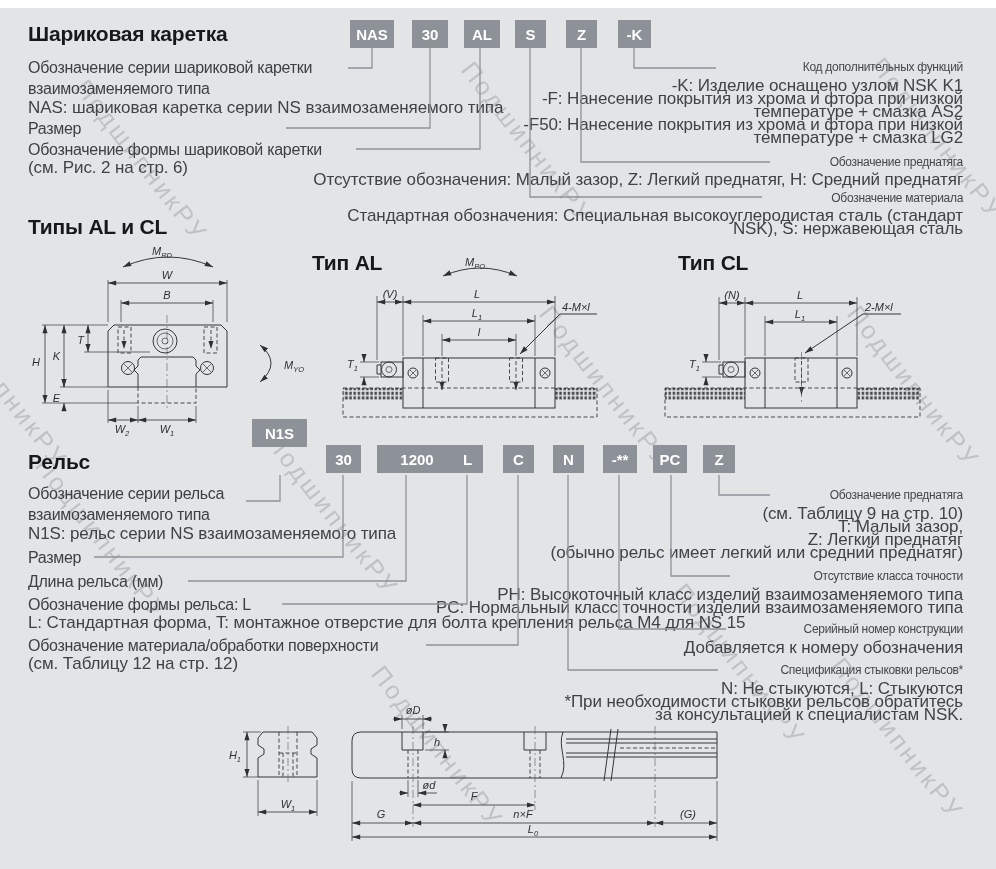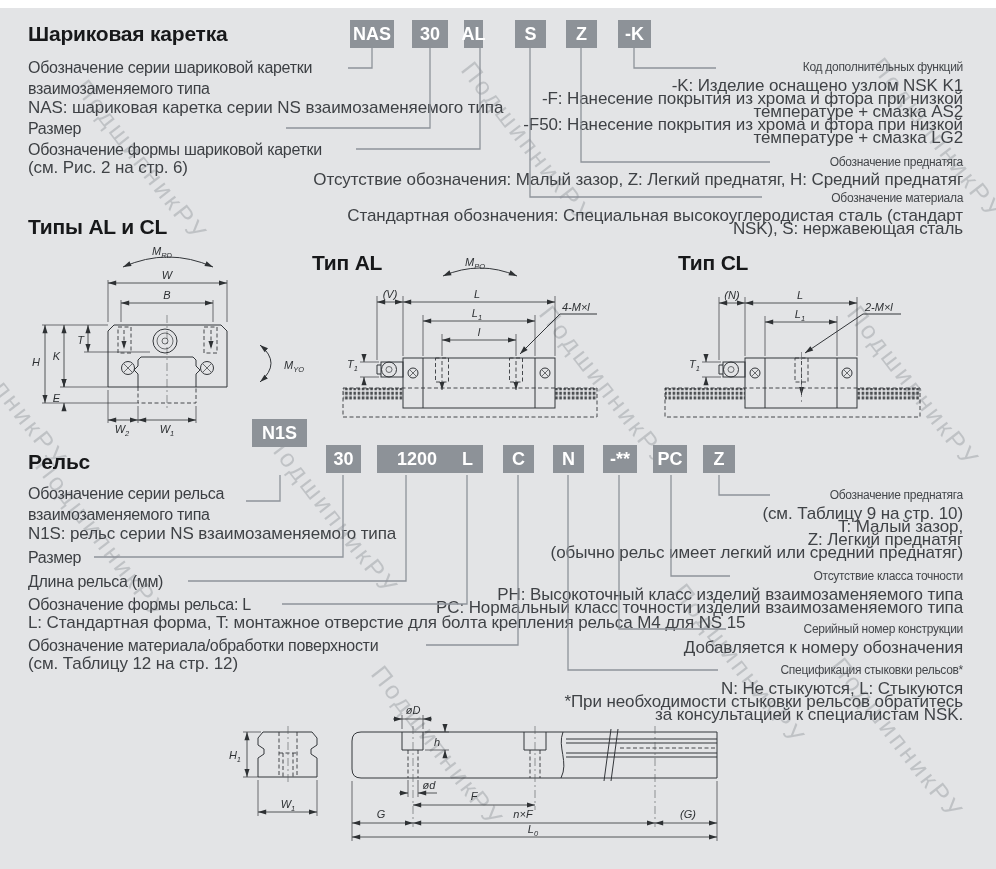--- a/index.html
+++ b/index.html
@@ -8,21 +8,21 @@
   .topstrip{position:absolute;left:0;top:0;width:996px;height:8px;background:#ffffff;}
   .wm{position:absolute;font-size:25px;letter-spacing:3px;color:rgba(122,128,136,0.34);
       transform:rotate(52deg);transform-origin:left top;white-space:nowrap;pointer-events:none;}
   .lbl{position:absolute;color:#3c3f43;}
   .sect-title{position:absolute;color:#17181a;font-weight:bold;font-size:21px;letter-spacing:-0.2px;}
   .big{font-size:16px;line-height:21px;letter-spacing:-0.3px;white-space:pre-line;}
   .small{font-size:17px;line-height:13px;letter-spacing:-0.1px;white-space:pre-line;color:#3f4246;}
   .rblock{position:absolute;right:33px;text-align:right;}
   .rhead{font-size:12px;line-height:20px;letter-spacing:-0.3px;color:#44474b;}
   .codebox{position:absolute;height:28px;background:#8d9298;color:#ffffff;font-weight:bold;
-           font-size:18px;display:flex;align-items:center;justify-content:center;}
+           font-size:15px;display:flex;align-items:center;justify-content:center;}
   svg.overlay{position:absolute;left:0;top:0;pointer-events:none;}
   .dim{font-family:"Liberation Sans",sans-serif;font-style:italic;font-size:11px;fill:#2e3134;}
   .dimsub{font-size:7.5px;}
   .leader{fill:none;stroke:#8e939a;stroke-width:1.3;}
   .dln{fill:none;stroke:#33363a;stroke-width:1;}
   .thin{fill:none;stroke:#33363a;stroke-width:0.7;}
   .dsh{fill:none;stroke:#33363a;stroke-width:0.9;stroke-dasharray:4 2.5;}
   .cl{fill:none;stroke:#55585c;stroke-width:0.6;stroke-dasharray:8 3 2 3;}
   .dimline{fill:none;stroke:#2e3134;stroke-width:0.8;}
 </style>
@@ -48,21 +48,21 @@
 
   <div class="lbl big" style="left:28px;top:57px">Обозначение серии шариковой каретки
 взаимозаменяемого типа</div>
   <div class="lbl small" style="left:28px;top:101px">NAS: шариковая каретка серии NS взаимозаменяемого типа</div>
   <div class="lbl big" style="left:28px;top:118px">Размер</div>
   <div class="lbl big" style="left:28px;top:139px">Обозначение формы шариковой каретки</div>
   <div class="lbl small" style="left:28px;top:161px">(см. Рис. 2 на стр. 6)</div>
 
   <div class="codebox" style="left:350px;top:20px;width:44px">NAS</div>
   <div class="codebox" style="left:412px;top:20px;width:36px">30</div>
-  <div class="codebox" style="left:464px;top:20px;width:19px">AL</div>
+  <div class="codebox" style="left:464px;top:20px;width:36px">AL</div>
   <div class="codebox" style="left:515px;top:20px;width:31px">S</div>
   <div class="codebox" style="left:566px;top:20px;width:31px">Z</div>
   <div class="codebox" style="left:618px;top:20px;width:33px">-K</div>
 
   <div class="lbl rblock rhead" style="top:57px">Код дополнительных функций</div>
   <div class="lbl rblock small" style="top:79px">-K: Изделие оснащено узлом NSK K1
 -F: Нанесение покрытия из хрома и фтора при низкой
 температуре + смазка AS2
 -F50: Нанесение покрытия из хрома и фтора при низкой
 температуре + смазка LG2</div>

